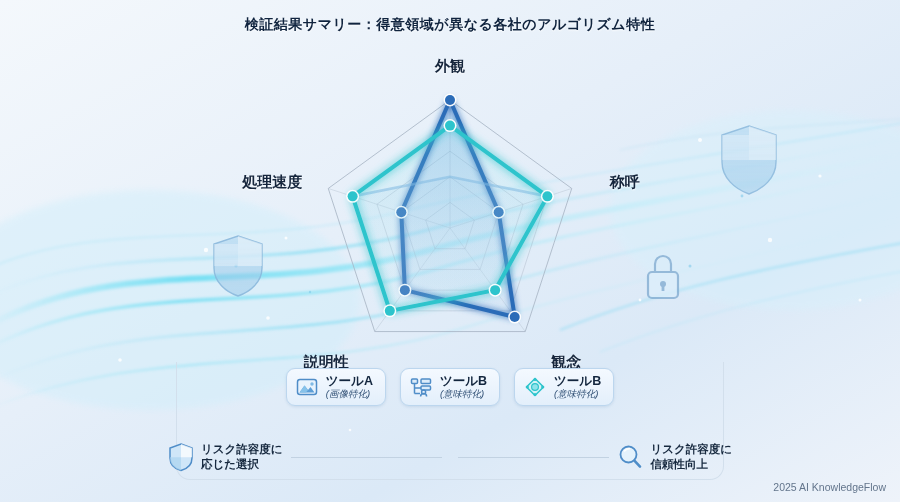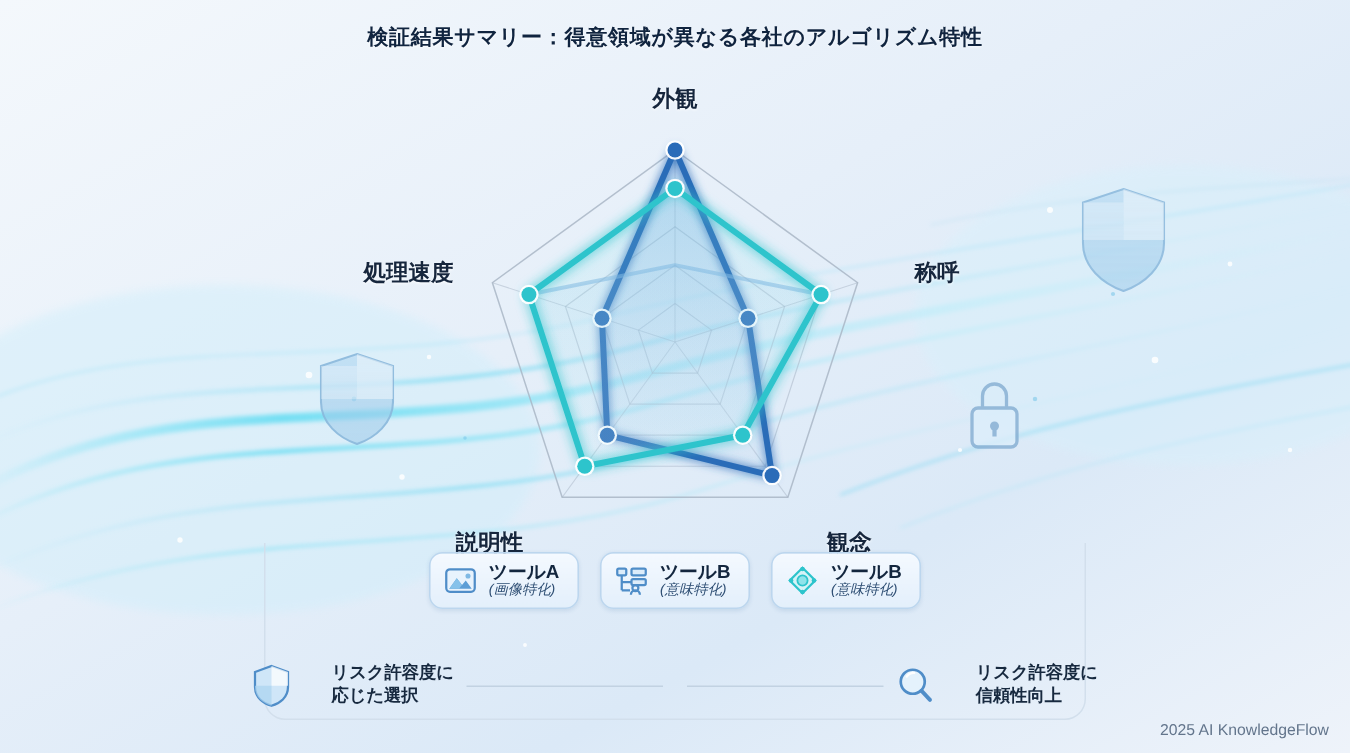--- a/index.html
+++ b/index.html
@@ -50,21 +50,21 @@
   .legend-name{ font-size:12.5px; font-weight:bold; color:#13263e; }
   .legend-sub{ font-size:9.5px; color:#2e4e73; margin-top:1px;font-style:italic; }
 
   
   .strip{
     position:absolute; left:168px; top:430px; width:564px; height:54px;
     display:flex; align-items:center; justify-content:space-between; z-index:6;
   }
   .strip-item{ display:flex; align-items:center; gap:7px; }
   .strip-ico{ width:26px; height:30px; flex:0 0 26px; }
-  .strip-txt{ font-size:11.5px; font-weight:bold; color:#17293f; line-height:1.3; white-space:nowrap;margin-left:20px; }
+  .strip-txt{ font-size:11.5px; font-weight:bold; color:#17293f; line-height:1.3; white-space:nowrap; }
   .strip-line{ flex:1; height:1px; background:#c2d2e2; margin:0 8px; min-width:34px; }
 
   .bracket{
     position:absolute; left:176px; top:362px; width:548px; height:118px;
     border:1px solid #d2dfec; border-top:none;
     border-radius:0 0 14px 14px;
     z-index:2; pointer-events:none;
   }
 
   .footer{

